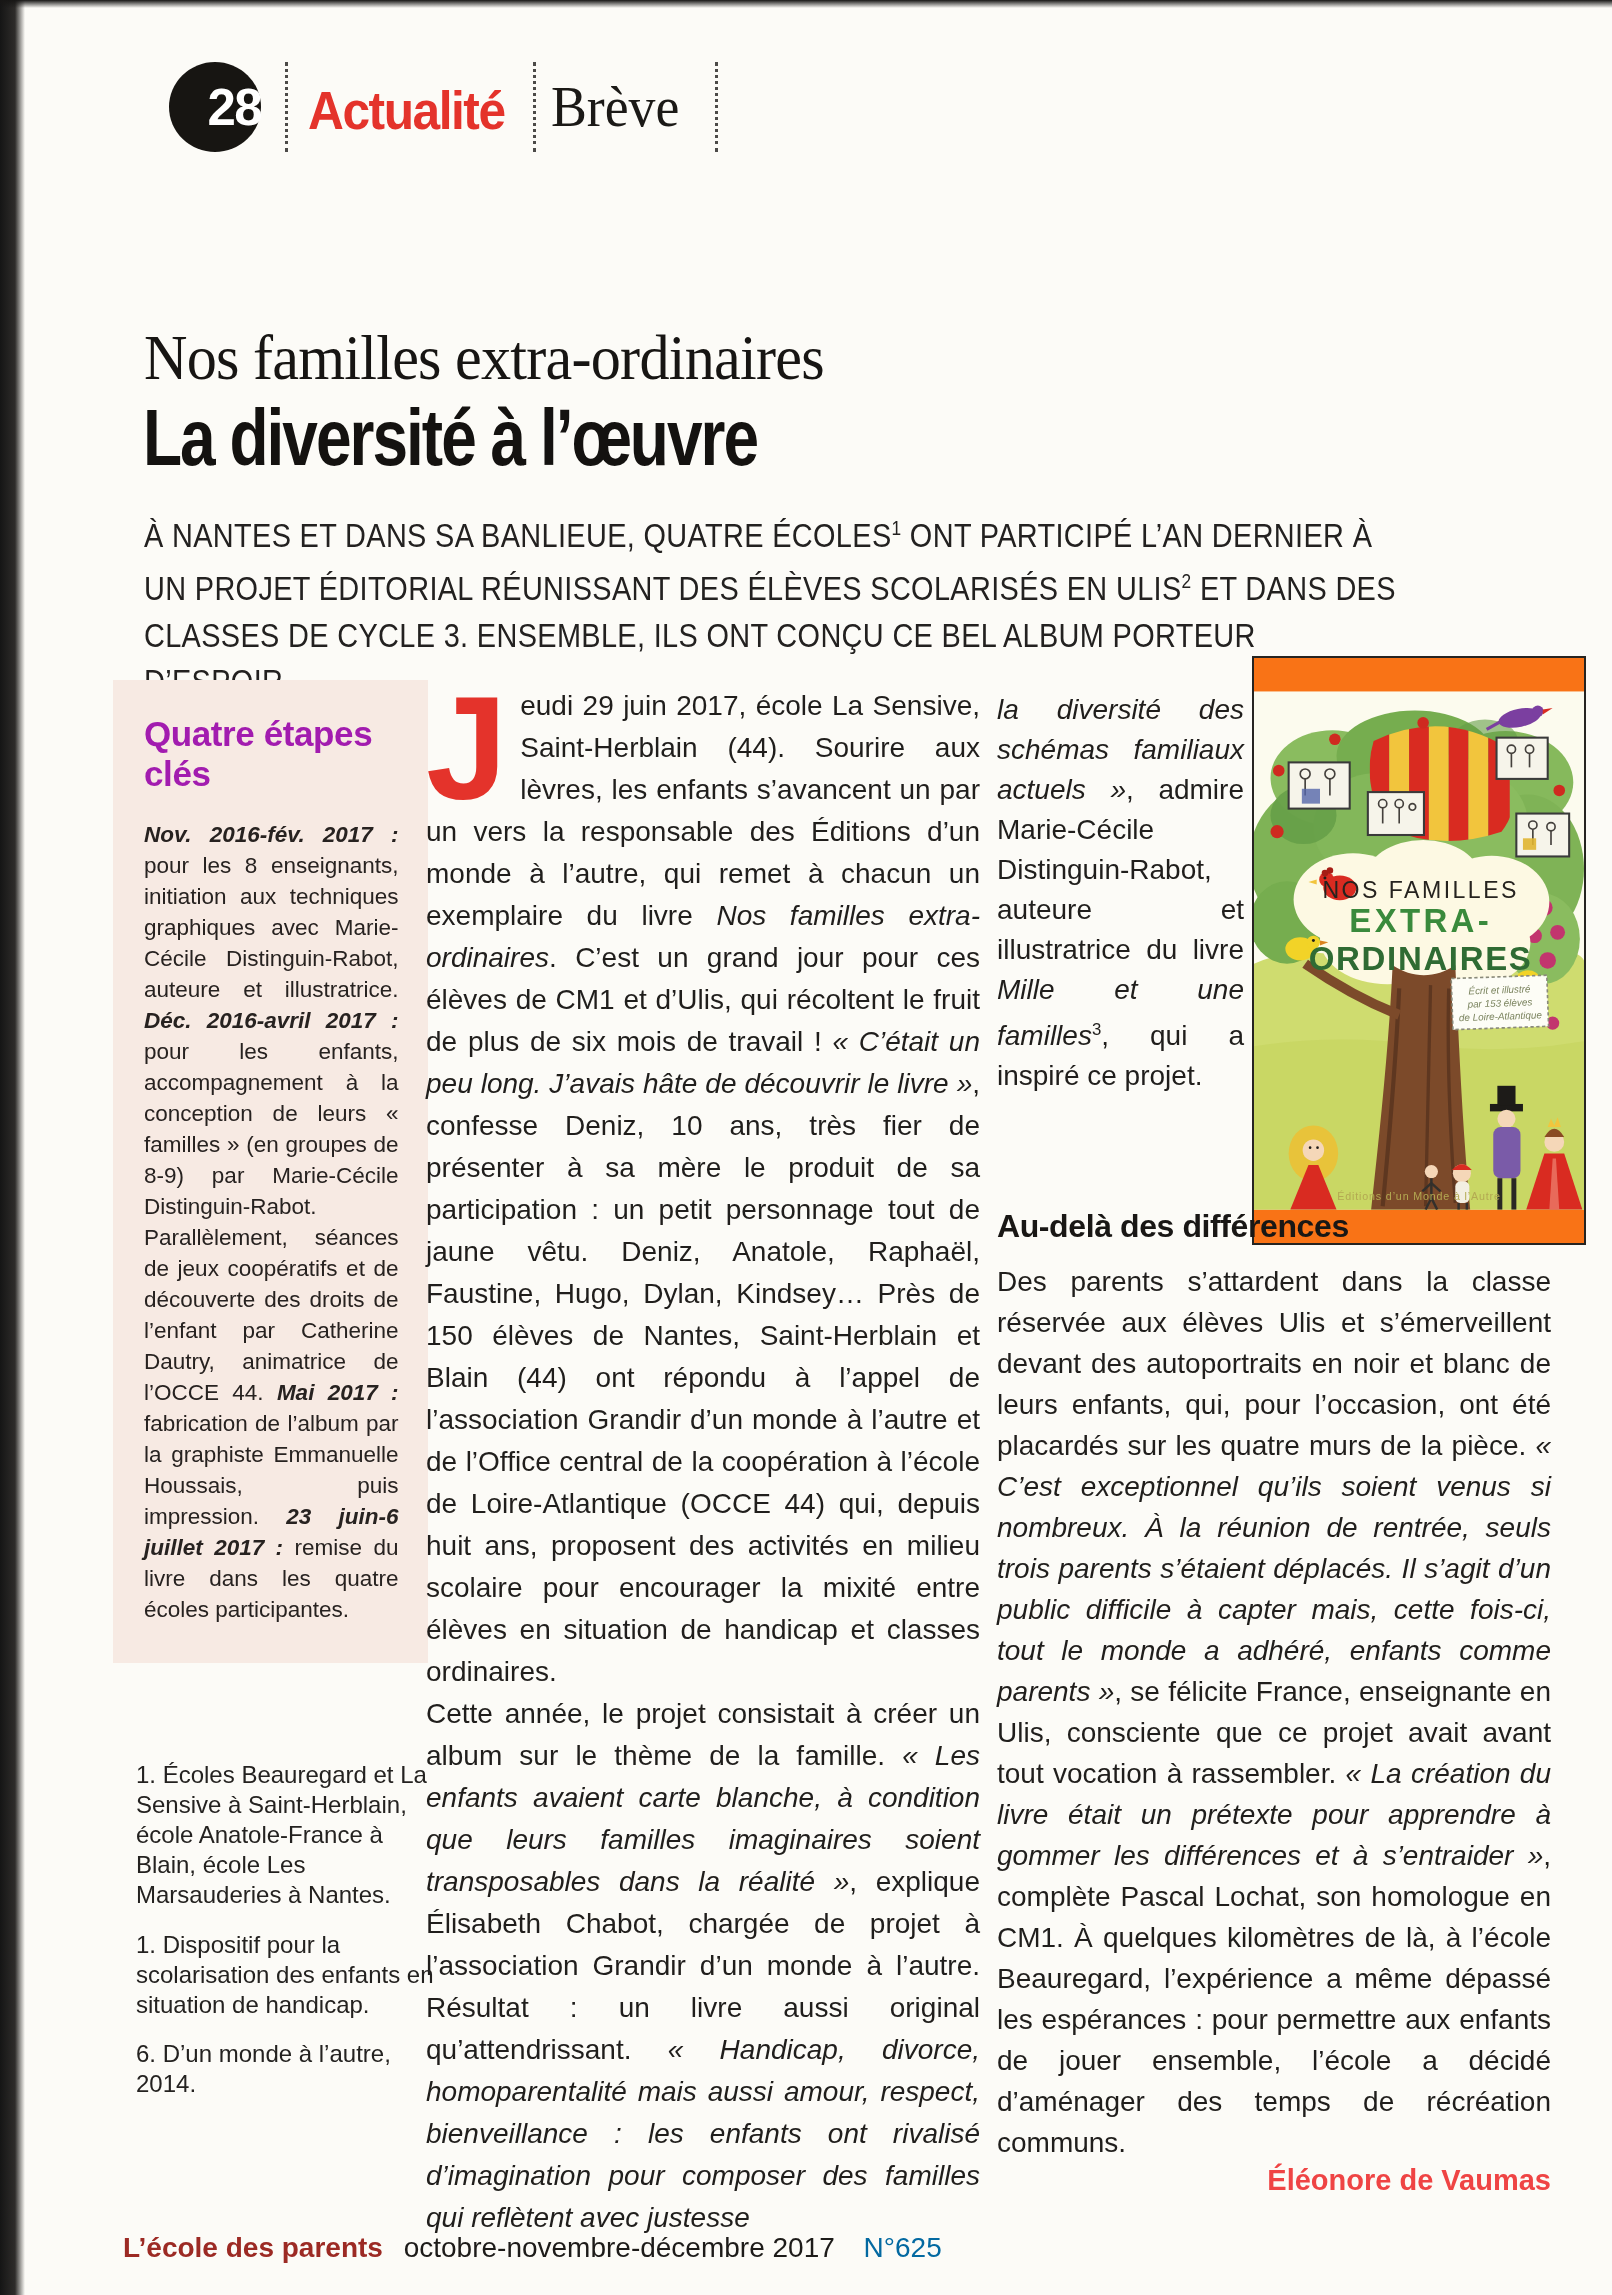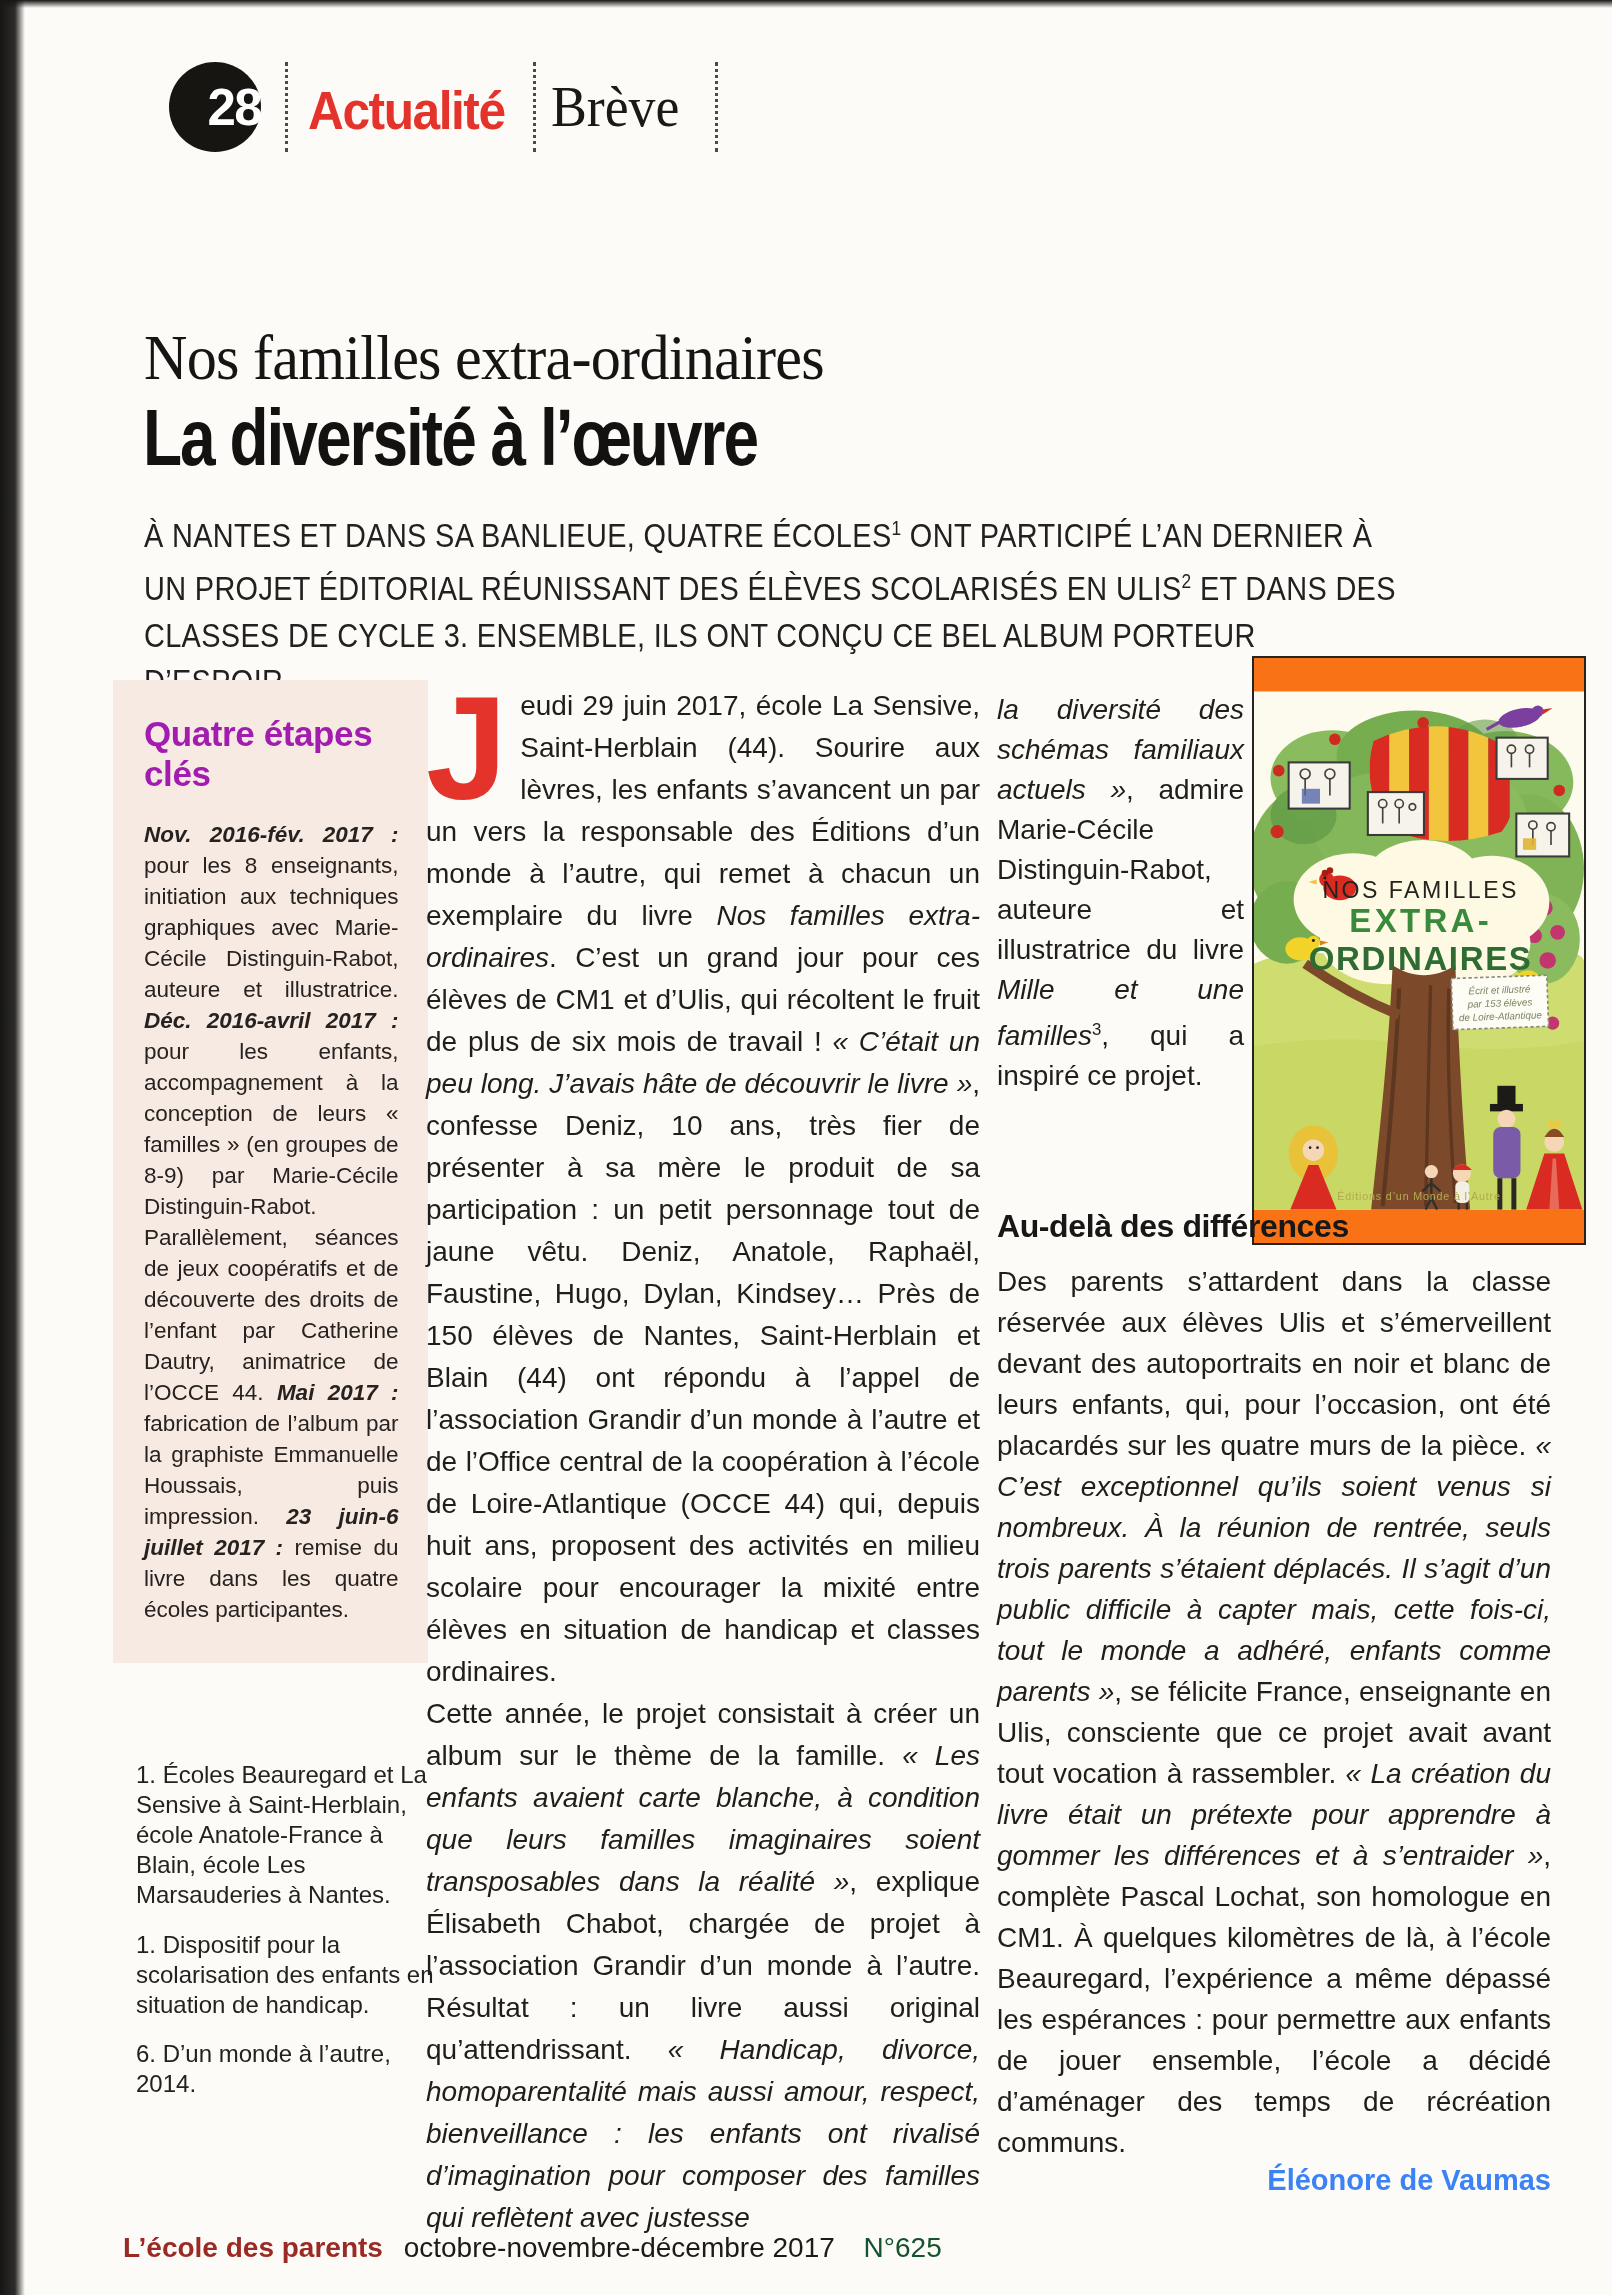--- a/index.html
+++ b/index.html
@@ -49,35 +49,35 @@
   i{font-style:italic;}
   sup{font-size:60%;vertical-align:super;}
 
   
   .right-top{position:absolute;left:997px;top:690px;width:247px;
     font-size:28px;line-height:40px;text-align:justify;color:#201e1c;}
   .section2{position:absolute;left:997px;top:1208px;width:554px;}
   .section2 h2{margin:0 0 16.4px 0;font-size:32px;font-weight:bold;color:#191715;letter-spacing:-0.4px;}
   .section2-body{font-size:28px;line-height:41px;text-align:justify;color:#201e1c;margin:0;}
   .byline{position:absolute;left:997px;top:2164px;width:554px;text-align:right;
-    font-weight:bold;font-size:29px;color:#3b82f6;}
+    font-weight:bold;font-size:29px;color:#ef4444;}
 
   
   .book{position:absolute;left:1252px;top:656px;width:334px;height:589px;
     border:2.5px solid #262421;box-sizing:border-box;background:#f97316;}
   .book svg{display:block;width:100%;height:100%;}
 
   
   .footnotes{position:absolute;left:136px;top:1760px;width:311px;
     font-size:24px;line-height:30px;color:#242220;}
   .footnotes p{margin:0 0 19.7px 0;}
   .footer{position:absolute;left:123px;top:2232px;font-size:28px;white-space:nowrap;}
   .footer .brand{font-weight:bold;color:#9c2a24;}
   .footer .issue{color:#1d1b19;margin-left:13px;}
-  .footer .num{color:#14532d;margin-left:21px;}
+  .footer .num{color:#0369a1;margin-left:21px;}
 </style>
 </head>
 <body>
 
 <div class="page">
 
   <div class="scan-left"></div>
   <div class="scan-top"></div>
 
   <div class="page-badge">

